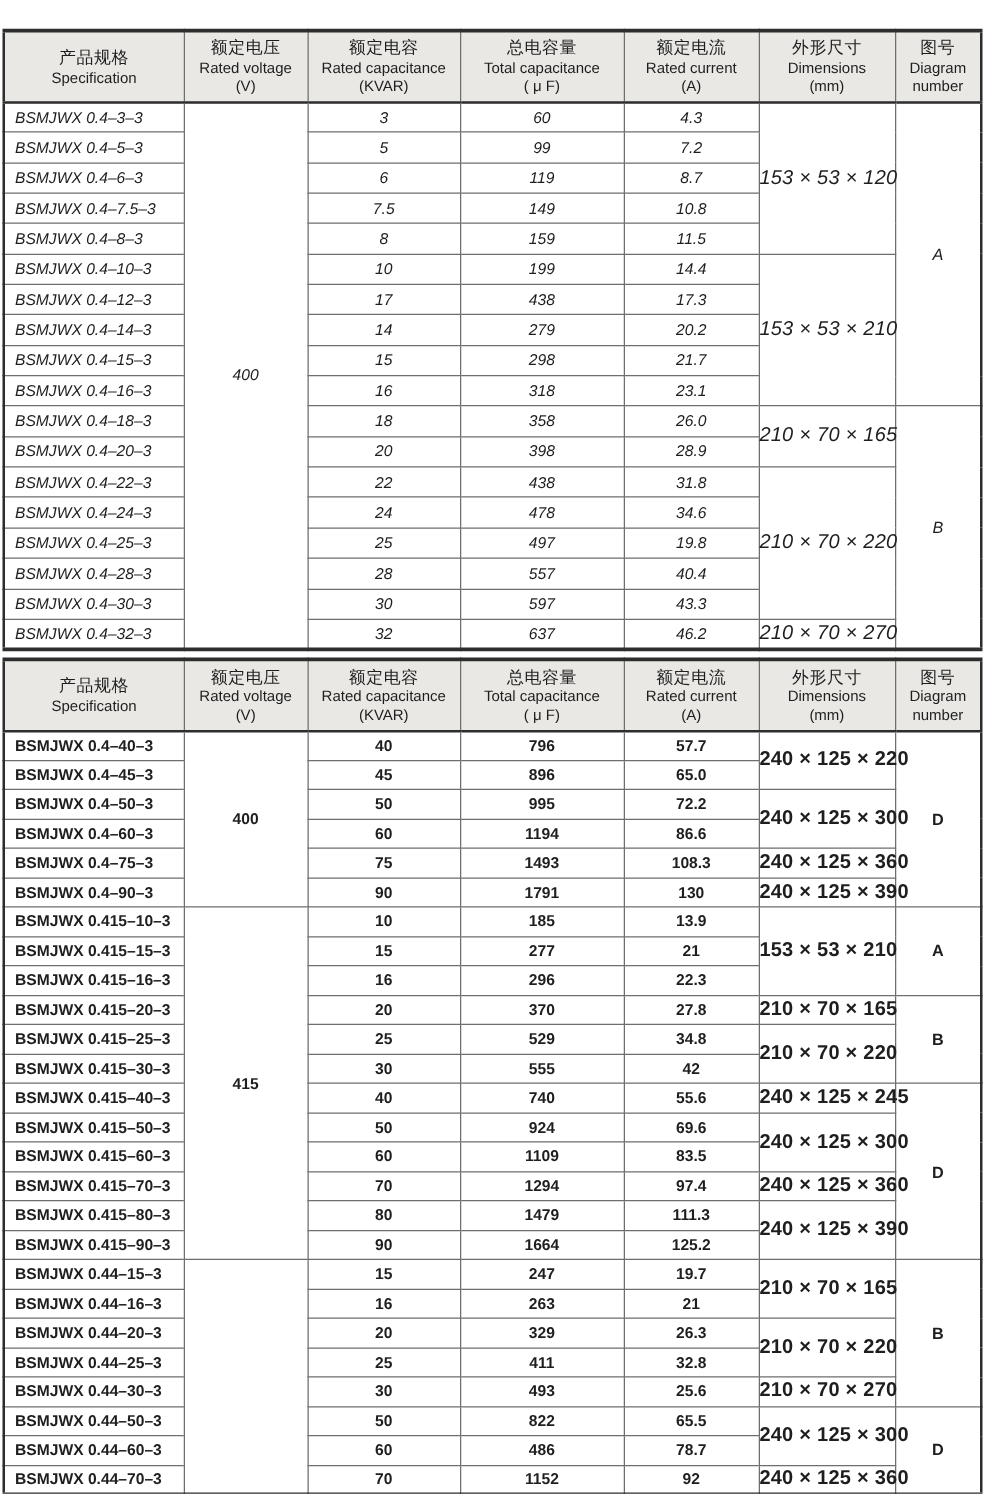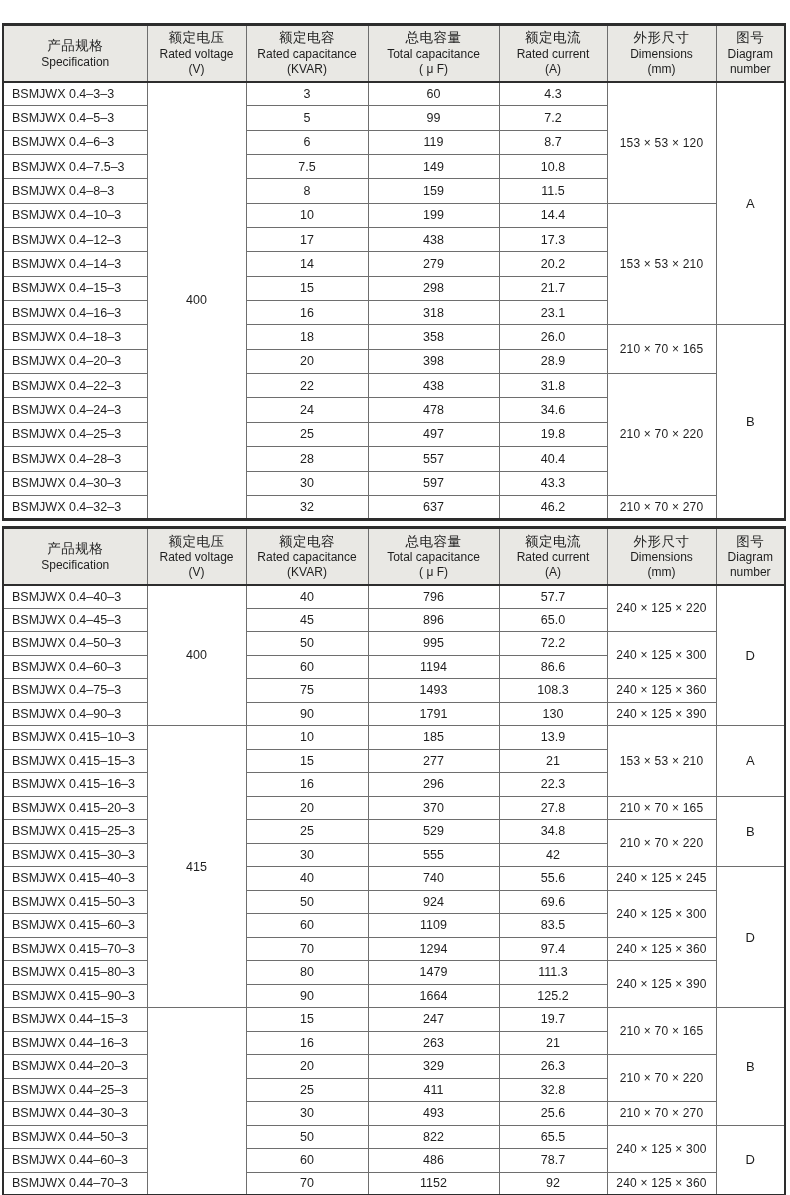--- a/index.html
+++ b/index.html
@@ -32,36 +32,36 @@
     border-bottom: 2px solid var(--border-heavy, #2d2d2d);
     font-weight: normal;
     height: 57px;
     text-align: center;
     padding: 2px 1px;
   }
   .h-zh   { font-size: 13.5px; line-height: 1.3; letter-spacing: 0.5px; }
   .h-en   { font-size: 12px;   line-height: 1.25; }
   .h-unit { font-size: 12px;   line-height: 1.25; }
 
-  #table1 tbody tr { height: 24.35px; }
-  #table2 tbody tr { height: 23.5px; }
+  #table1 tbody tr { height: 24.35px; font-style: italic; }
+  #table2 tbody tr { height: 23.5px; font-weight: bold; }
 
   td.spec-cell {
     text-align: left;
     padding-left: 8px;
     font-size: 12.5px;
     white-space: nowrap;
     overflow: hidden;
   }
   td.num-cell {
     text-align: center;
     font-size: 12.5px;
     white-space: nowrap;
   }
-  td.dim-cell { font-size: 12px; letter-spacing: 0.2px; }
+  td.dim-cell { font-size: 16px; letter-spacing: 0.2px; }
   td.diagram-cell { font-size: 13px; }
 </style>
 </head>
 <body>
 
 <div class="page">
   <table class="spec-table" id="table1">
       <colgroup>
         <col style="width: 144px;">
         <col style="width: 99px;">

